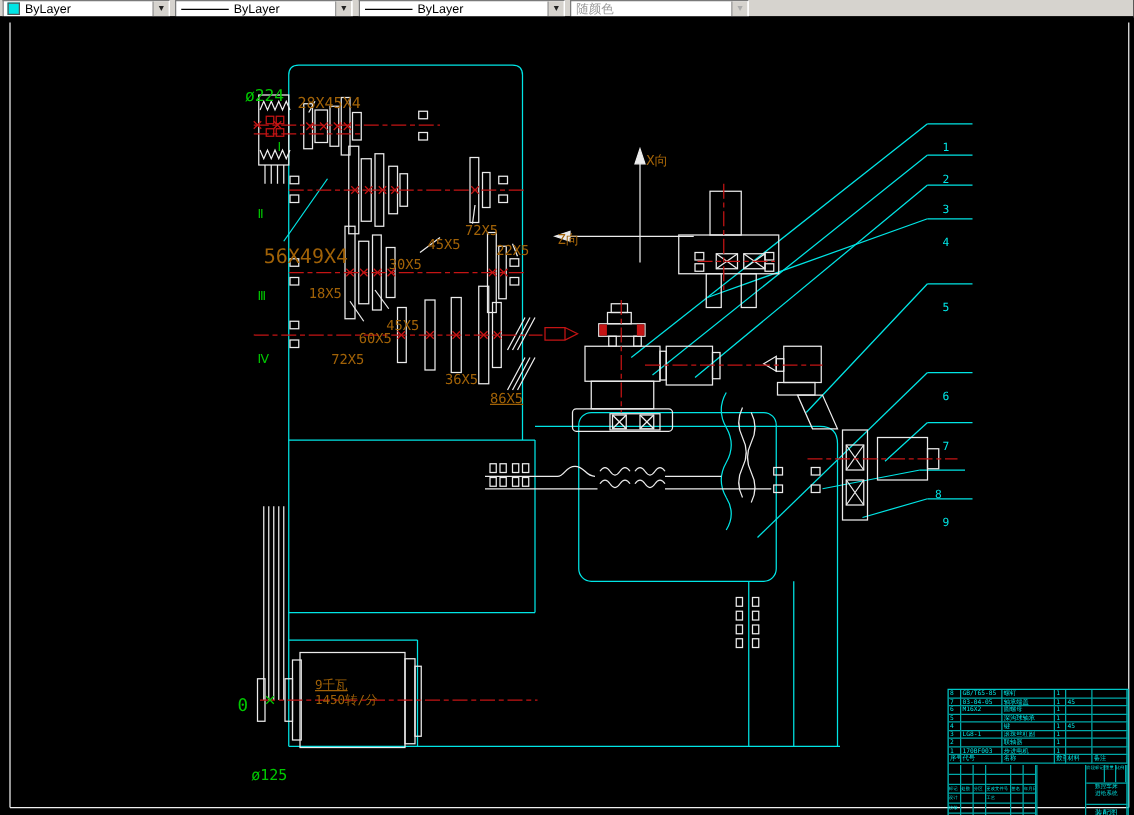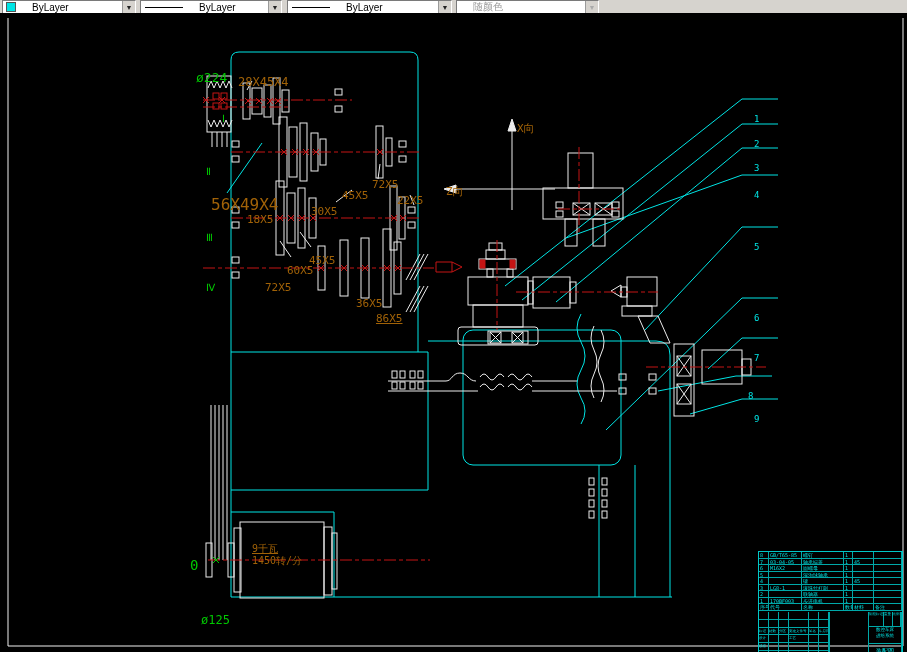--- a/index.html
+++ b/index.html
@@ -5,21 +5,21 @@
   html,body{margin:0;padding:0;background:#000;}
   #app{position:relative;width:907px;height:652px;background:#000;overflow:hidden;
        font-family:"DejaVu Sans Mono",monospace;}
   
   .toolbar{position:absolute;left:0;top:0;width:907px;height:13px;background:#d6d3ce;
            border-bottom:1px solid #3a3a3a;}
   .combo{position:absolute;top:0;height:12px;background:#fff;
          border-top:1px solid #7a7a7a;border-left:1px solid #7a7a7a;
          border-bottom:1px solid #fff;border-right:1px solid #fff;
          display:flex;align-items:center;overflow:hidden;}
-  .combo .cval{font:10px "Liberation Sans",sans-serif;color:#000;margin-left:16px;white-space:nowrap;text-align:center;}
+  .combo .cval{font:10px "Liberation Sans",sans-serif;color:#000;margin-left:4px;white-space:nowrap;text-align:center;}
   .combo .arrowbtn{position:absolute;right:0;top:0;width:12px;height:12px;background:#d6d3ce;
          border-left:1px solid #9a9a9a;font:7px "Liberation Sans",sans-serif;color:#222;
          display:flex;align-items:center;justify-content:center;}
   .combo .swatch{width:8px;height:8px;background:#00e5e5;border:1px solid #555;margin-left:3px;flex:none;}
   .combo .linesample{width:38px;height:1px;background:#000;margin-left:4px;flex:none;}
   .combo.disabled .cval{color:#9a9a9a;}
   .combo.disabled .arrowbtn{color:#aaa;}
   
   #canvas{position:absolute;left:0;top:13px;width:907px;height:639px;background:#000;}
   #geom{position:absolute;left:0;top:0;}
@@ -308,30 +308,30 @@
           </g>
       </g>
 
       <g stroke="#00c800" stroke-width="1">
         <path d="M213,557 l6,6 M213,563 l6,-6"></path>
       </g>
     </svg>
 
     <div class="lbl" style="left:238px;top:64px;font-size:12px;">28X45X4</div>
     <div class="lbl" style="left:211px;top:186px;font-size:16px;">56X49X4</div>
-    <div class="lbl" style="left:247px;top:201px;">18X5</div>
+    <div class="lbl" style="left:247px;top:216px;">18X5</div>
     <div class="lbl" style="left:311px;top:193px;">30X5</div>
     <div class="lbl" style="left:342px;top:177px;">45X5</div>
     <div class="lbl" style="left:372px;top:166px;">72X5</div>
     <div class="lbl" style="left:397px;top:182px;">22X5</div>
     <div class="lbl" style="left:309px;top:242px;">45X5</div>
     <div class="lbl" style="left:287px;top:252px;">60X5</div>
     <div class="lbl" style="left:265px;top:269px;">72X5</div>
     <div class="lbl" style="left:356px;top:285px;">36X5</div>
-    <div class="lbl" style="left:376px;top:300px;text-decoration:underline;">86X5</div>
+    <div class="lbl" style="left:392px;top:300px;text-decoration:underline;">86X5</div>
 
     <div class="lbl" style="left:517px;top:110px;">X向</div>
     <div class="lbl" style="left:446px;top:173px;">Z向</div>
 
     <div class="lbl" style="left:252px;top:530px;font-size:10px;text-decoration:underline;">9千瓦</div>
     <div class="lbl" style="left:252px;top:542px;font-size:10px;">1450转/分</div>
 
     <div class="lbl grn" style="left:196px;top:59px;font-size:13px;">ø224</div>
     <div class="lbl grn" style="left:201px;top:602px;font-size:12px;">ø125</div>
     <div class="lbl grn" style="left:190px;top:547px;font-size:14px;">0</div>

